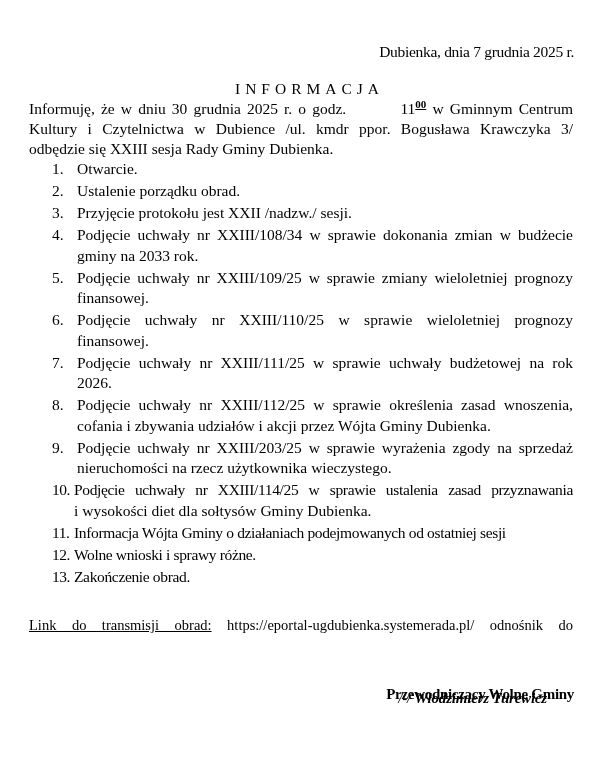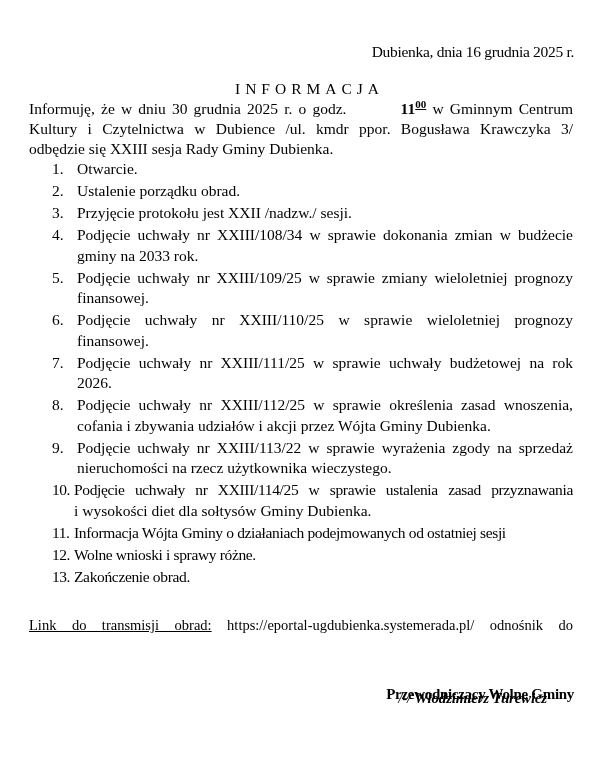--- a/index.html
+++ b/index.html
@@ -15,21 +15,21 @@
     .title {
       position: absolute; left: 0; width: 609px; top: 80px; text-align: center;
       font-size: 15.5px; letter-spacing: 5px; padding-left: 10px; box-sizing: border-box;
     }
     .intro {
       position: absolute; left: 29px; width: 544px; top: 99px;
       font-size: 15.5px; line-height: 20px; text-align: justify;
     }
     .intro .l { display: block; white-space: nowrap; }
     .intro .l.just { text-align: justify; text-align-last: justify; }
-    .time b { font-weight: bold; margin-left: 48px; }
+    .time b { font-weight: normal; margin-left: 48px; }
     .time sup { font-size: 11px; font-weight: bold; text-decoration: underline; vertical-align: 6px; line-height: 0; }
     ol.agenda {
       position: absolute; left: 52px; width: 521px; top: 159px;
       margin: 0; padding: 0; list-style: none; font-size: 15.5px;
     }
     ol.agenda li { position: relative; padding-left: 25px; line-height: 20.5px; margin-bottom: 1.5px; }
     ol.agenda li .num { position: absolute; left: 0; top: 0; }
     ol.agenda li .txt { display: block; }
     ol.agenda li .txt .ln { display: block; }
     ol.agenda li .txt .ln.j { text-align: justify; text-align-last: justify; }
@@ -51,21 +51,21 @@
       position: absolute; right: 62px; top: 690px;
       font-size: 15px; font-style: italic; font-weight: bold; letter-spacing: -0.2px;
     }
     .sig-name .mark { font-weight: normal; font-style: italic; }
   </style>
 </head>
 <body>
 
 <div class="page">
 
-  <div class="date">Dubienka, dnia 16 grudnia 2025 r.</div>
+  <div class="date">Dubienka, dnia 7 grudnia 2025 r.</div>
 
   <div class="title">INFORMACJA</div>
 
   <div class="intro">
     <span class="l just"><span>Informuję, że w dniu 30 grudnia 2025 r. o godz. </span><span class="time"><b>11</b><sup>00</sup></span><span> w Gminnym Centrum</span></span>
     <span class="l just">Kultury i Czytelnictwa w Dubience /ul. kmdr ppor. Bogusława Krawczyka 3/</span>
     <span class="l">odbędzie się XXIII sesja Rady Gminy Dubienka.</span>
   </div>
 
   <ol class="agenda" id="agenda">
@@ -118,21 +118,21 @@
       <li>
         <span class="num">8.</span>
         <span class="txt">
           <span class="ln first j">Podjęcie uchwały nr XXIII/112/25 w sprawie określenia zasad wnoszenia,</span>
           <span class="ln">cofania i zbywania udziałów i akcji przez Wójta Gminy Dubienka.</span>
         </span>
       </li>
       <li>
         <span class="num">9.</span>
         <span class="txt">
-          <span class="ln first j">Podjęcie uchwały nr XXIII/113/22 w sprawie wyrażenia zgody na sprzedaż</span>
+          <span class="ln first j">Podjęcie uchwały nr XXIII/203/25 w sprawie wyrażenia zgody na sprzedaż</span>
           <span class="ln">nieruchomości na rzecz użytkownika wieczystego.</span>
         </span>
       </li>
       <li class="tight">
         <span class="num">10.</span>
         <span class="txt">
           <span class="ln first j">Podjęcie uchwały nr XXIII/114/25 w sprawie ustalenia zasad przyznawania</span>
           <span class="ln">i wysokości diet dla sołtysów Gminy Dubienka.</span>
         </span>
       </li>

